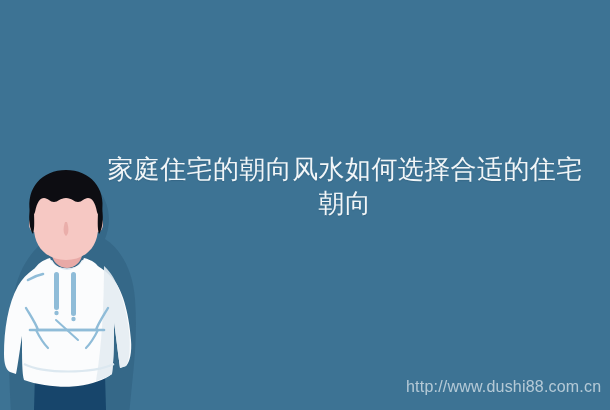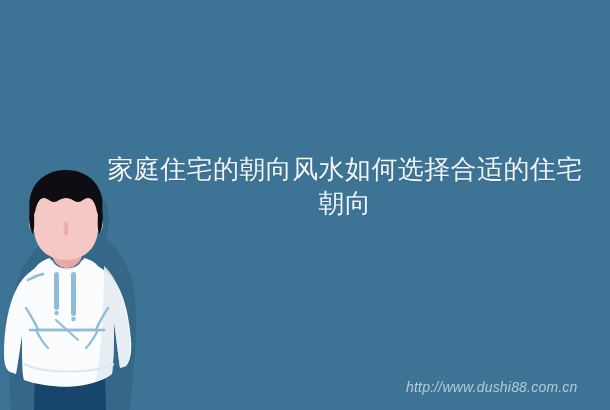--- a/index.html
+++ b/index.html
@@ -34,26 +34,25 @@
     font-weight: 400;
     white-space: normal;
     word-break: break-all;
     text-shadow: 0 1px 1px rgba(20,50,70,0.18);
   }
   
   #watermark {
     position: absolute;
     left: 406px;
     top: 379px;
-    font-size: 14px;
+    font-size: 16px;
     line-height: 16px;
     color: rgba(226,234,240,0.72);
     letter-spacing: 0.2px;
     font-family: "Liberation Sans", "DejaVu Sans", sans-serif;
-    font-style: italic;
   }
   
   #illustration {
     position: absolute;
     left: 0px;
     top: 168px;
     width: 140px;
     height: 242px;
   }
   #illustration svg {

